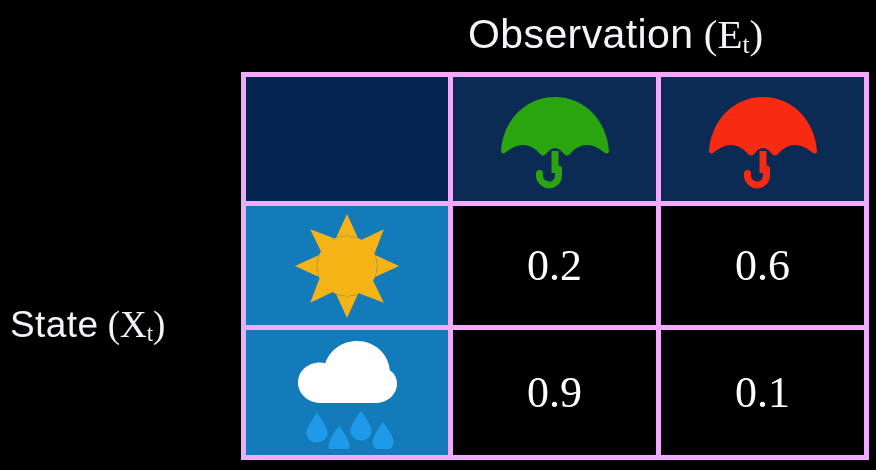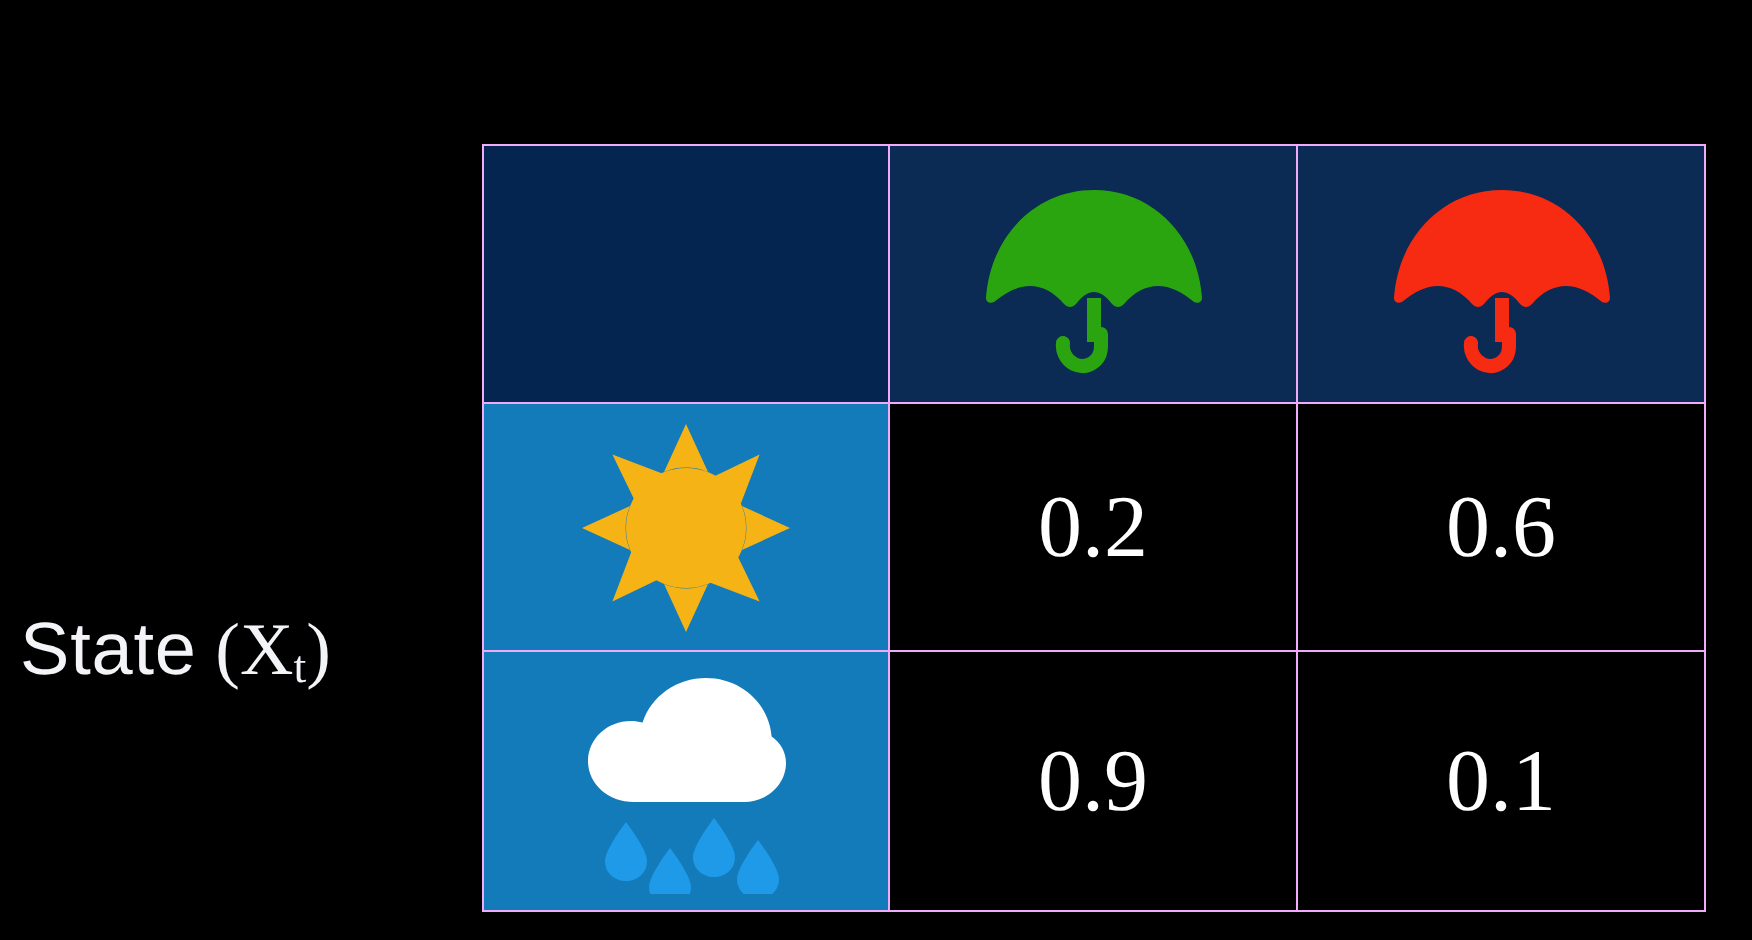--- a/index.html
+++ b/index.html
@@ -59,21 +59,21 @@
     position: absolute;
     left: 241px;
     top: 72px;
     width: 609px;
     height: 383px;
     border-collapse: collapse;
     table-layout: fixed;
     background: #000;
   }
   #matrix-table td {
-    border: 1px solid #f0abfc;
+    border: 5px solid #f0abfc;
     padding: 0;
     margin: 0;
     text-align: center;
     vertical-align: middle;
     position: relative;
   }
   .col-state  { width: 202px; }
   .col-obs    { width: 203px; }
 
   .row-head { height: 129px; }
@@ -100,20 +100,23 @@
     align-items: center;
     justify-content: center;
   }
   .icon-wrap svg { display: block; }
 </style>
 </head>
 <body>
 
 <div id="stage">
 
+  <div class="axis-label" id="observation-label">
+    <span>Observation</span><span class="sym"> (<span>E</span><sub>t</sub>)</span>
+  </div>
 
   <div class="axis-label" id="state-label">
     <span>State</span><span class="sym"> (<span>X</span><sub>t</sub>)</span>
   </div>
 
   <table id="matrix-table">
     <tbody>
 
       <tr class="row-head">
         <td class="col-state cell-corner"></td>

